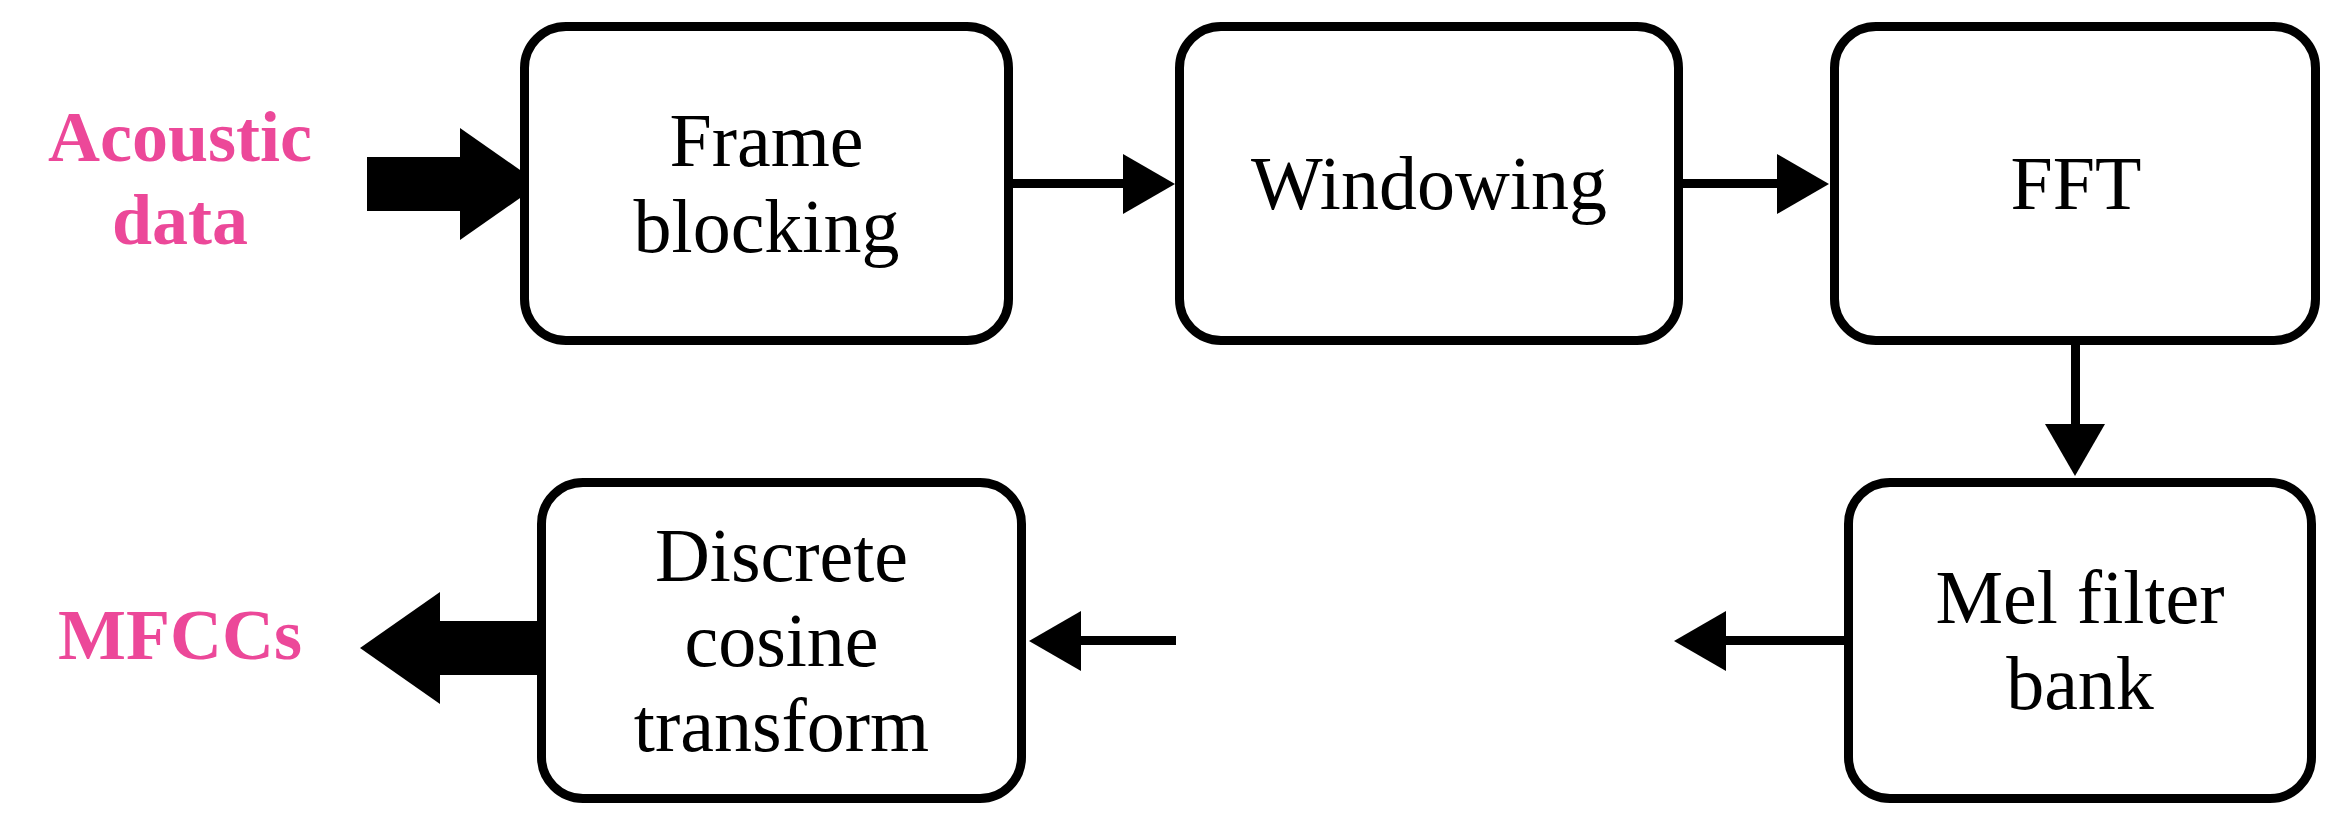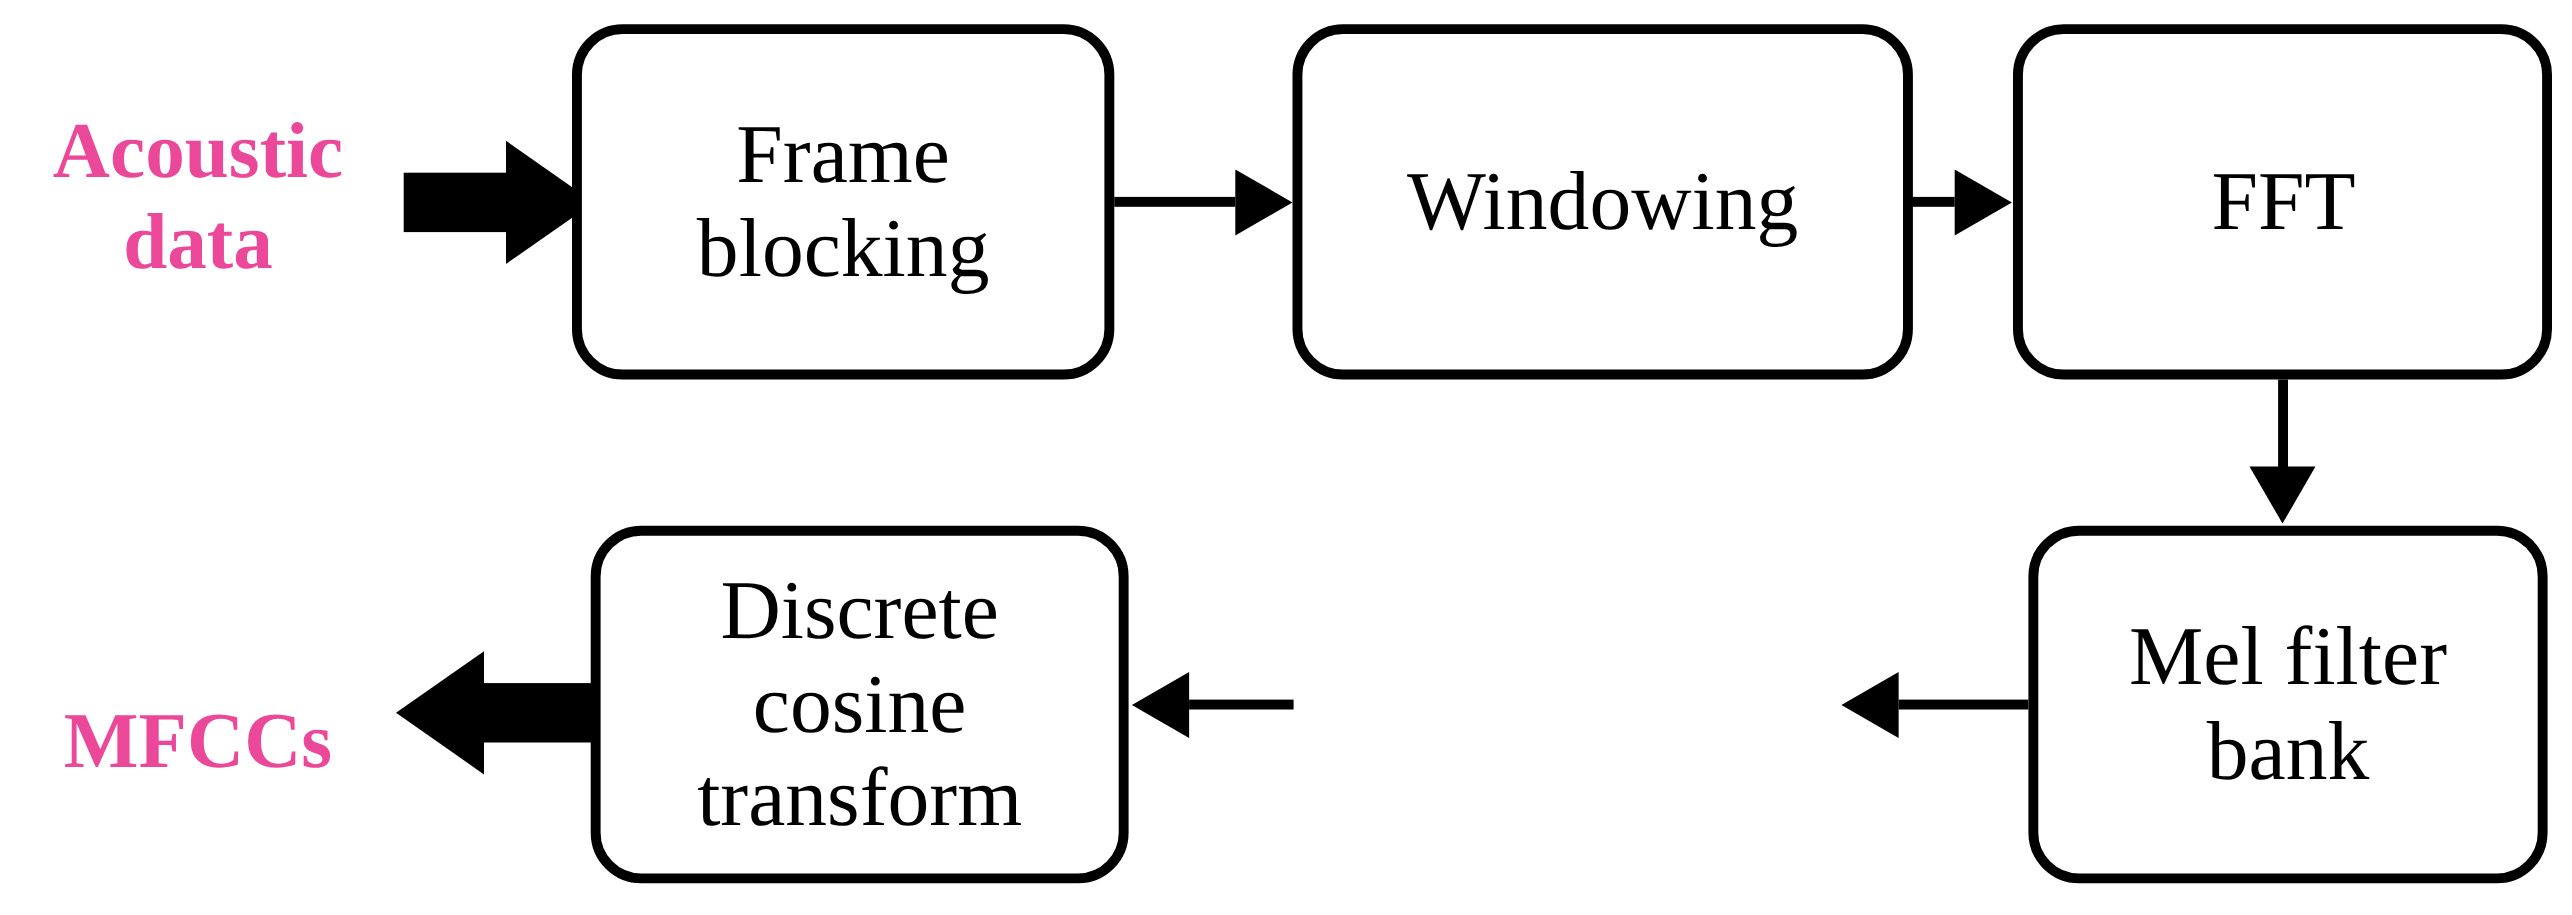--- a/index.html
+++ b/index.html
@@ -33,40 +33,40 @@
     font-family: "Liberation Serif", "DejaVu Serif", serif;
     font-weight: 400;
     color: #000000;
     padding: 0 14px;
     z-index: 2;
   }
   .node-label { display: block; white-space: pre-line; }
 
   
   #node-frame-blocking { left: 520px;  top: 22px;  width: 493px; height: 323px; }
-  #node-windowing      { left: 1175px; top: 22px;  width: 564px; height: 323px; }
+  #node-windowing      { left: 1175px; top: 22px;  width: 508px; height: 323px; }
   #node-fft            { left: 1830px; top: 22px;  width: 490px; height: 323px; padding-left: 16px; }
   #node-dct            { left: 537px;  top: 478px; width: 489px; height: 325px; }
   #node-logarithm      { left: 1176px; top: 478px; width: 492px; height: 325px; }
   #node-mel-filter     { left: 1844px; top: 478px; width: 472px; height: 325px; }
 
   
   .caption {
     position: absolute;
     font-family: "Liberation Serif", "DejaVu Serif", serif;
     font-weight: bold;
     font-size: 72px;
     line-height: 1.15;
     color: #ec4899;
     text-align: center;
     white-space: pre-line;
     z-index: 2;
   }
   #caption-acoustic-data { left: 10px; top: 96px; width: 340px; }
-  #caption-mfccs         { left: 10px; top: 594px; width: 340px; margin-top: 38px; }
+  #caption-mfccs         { left: 10px; top: 594px; width: 340px; }
 
   
   .conn { position: absolute; z-index: 1; }
   .conn-line-h {
     position: absolute;
     height: 9px;
     background: #000000;
   }
   .conn-line-v {
     position: absolute;

